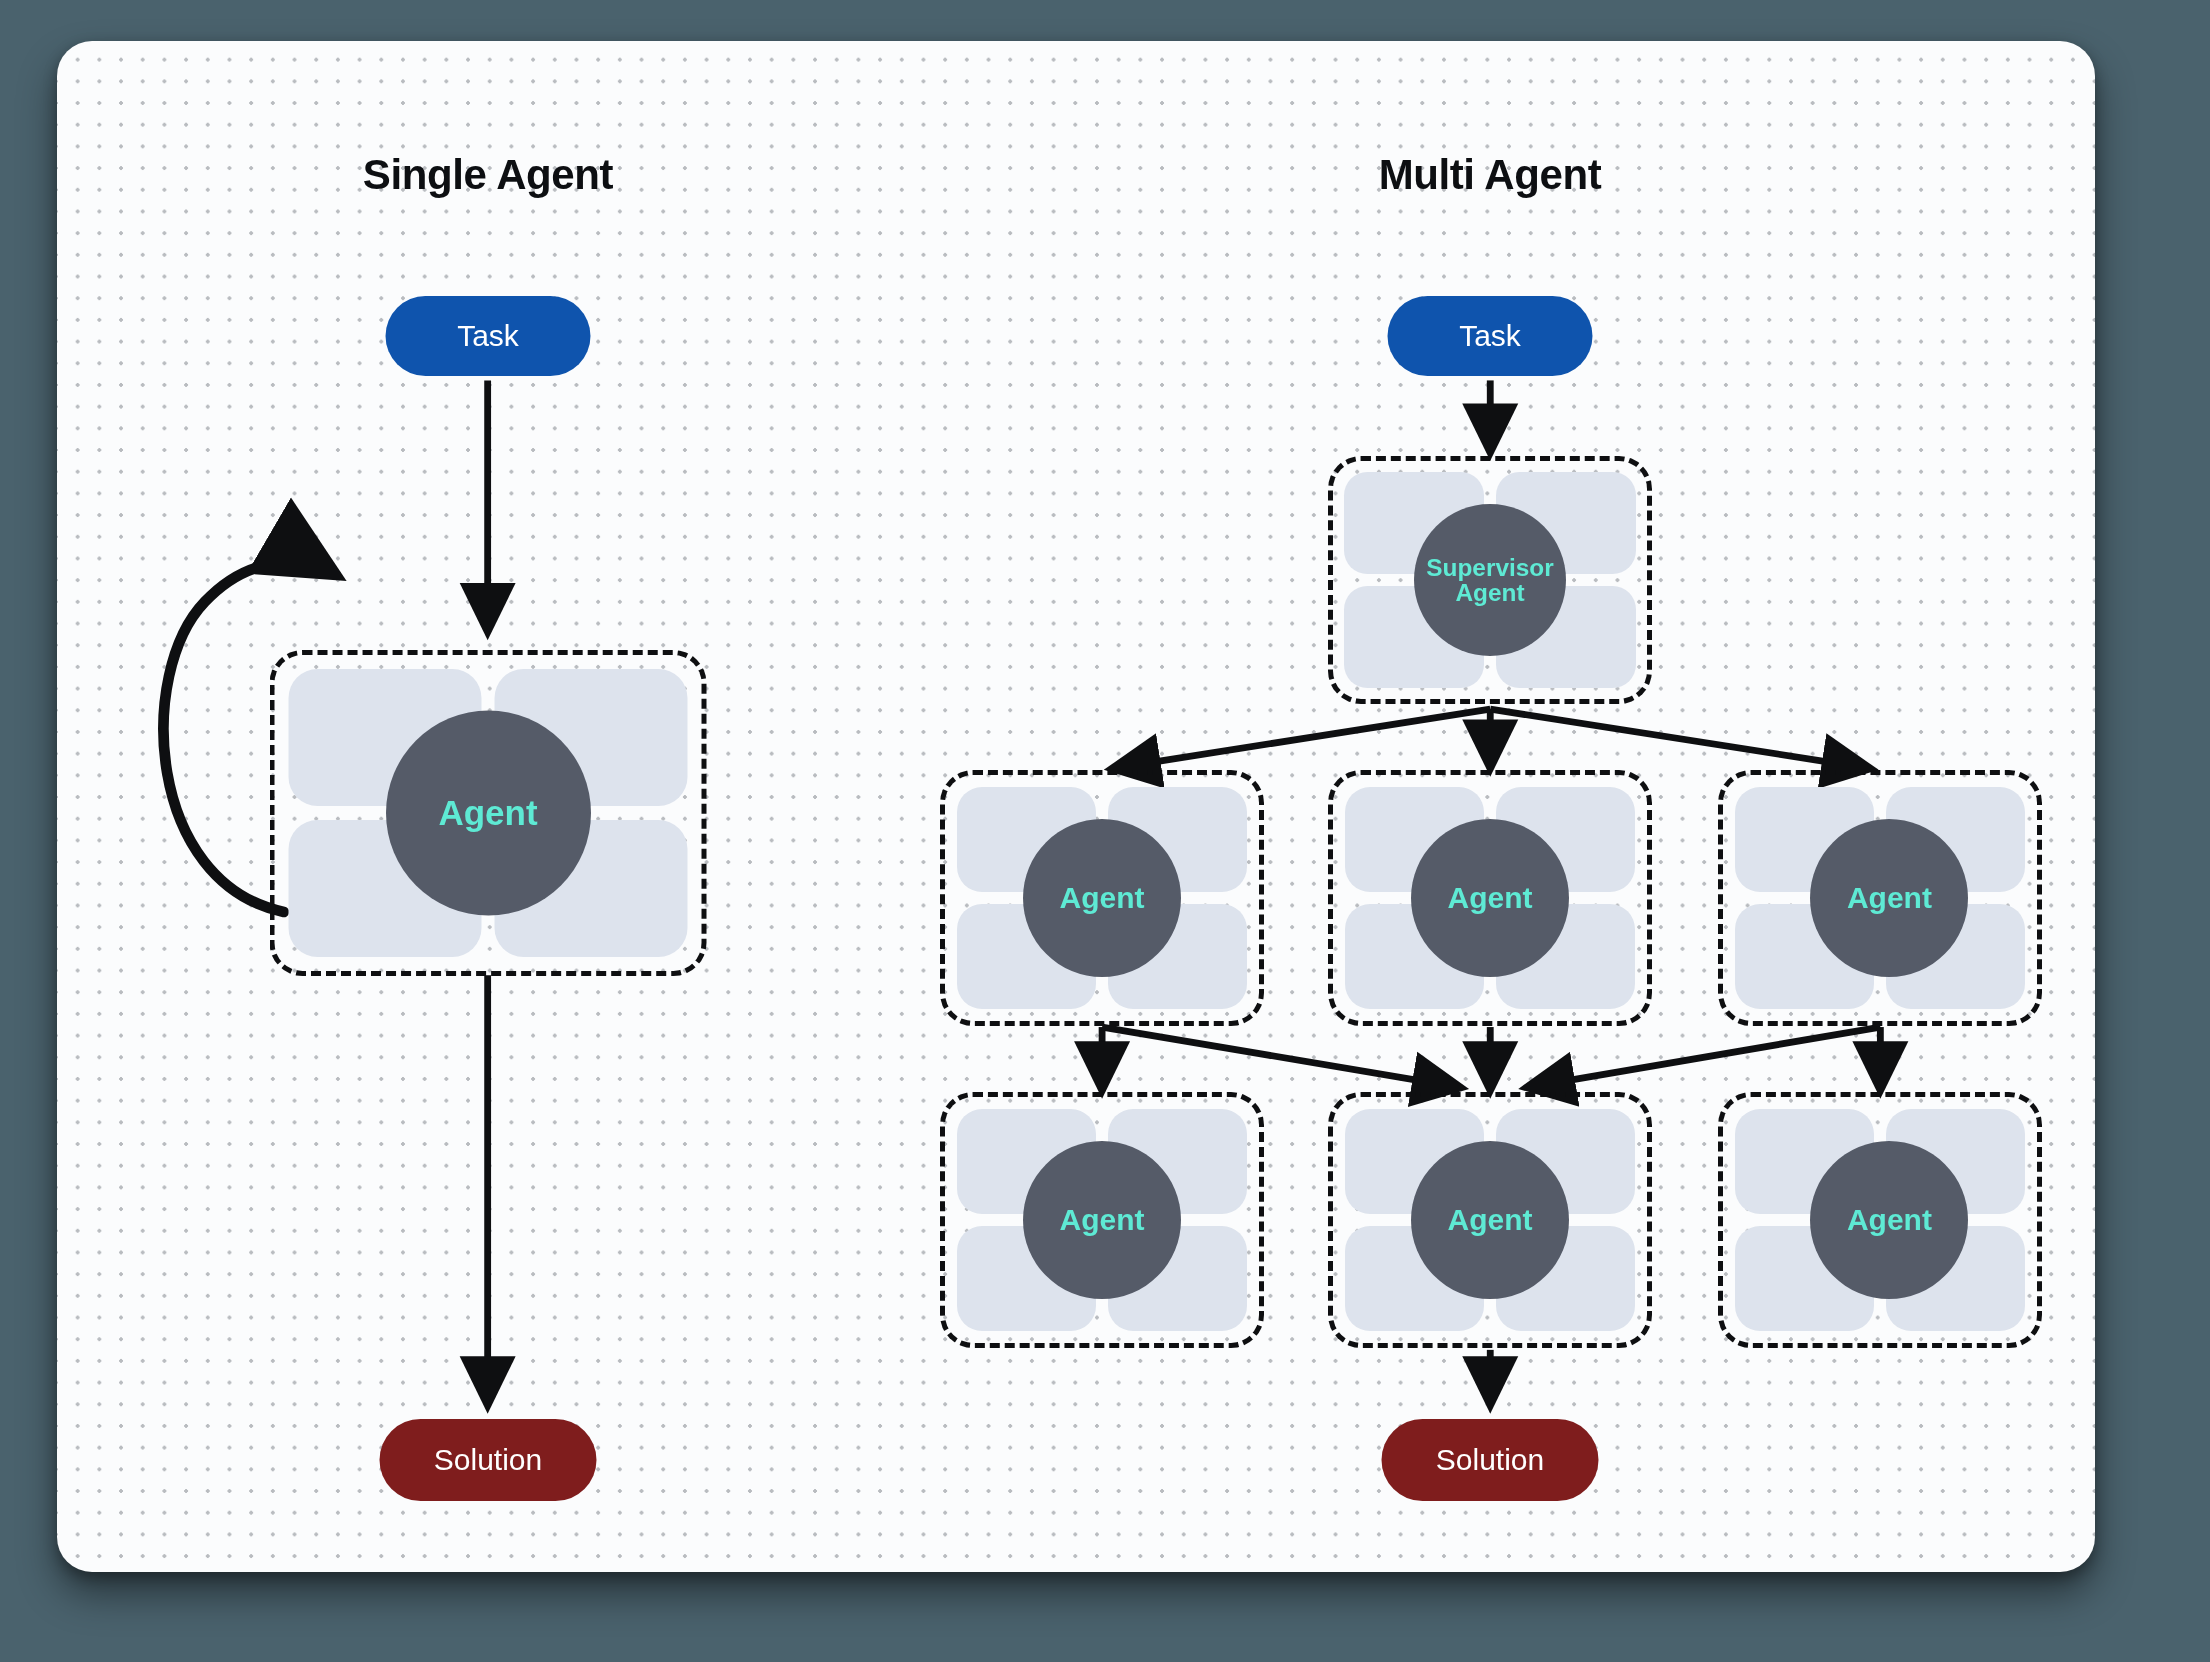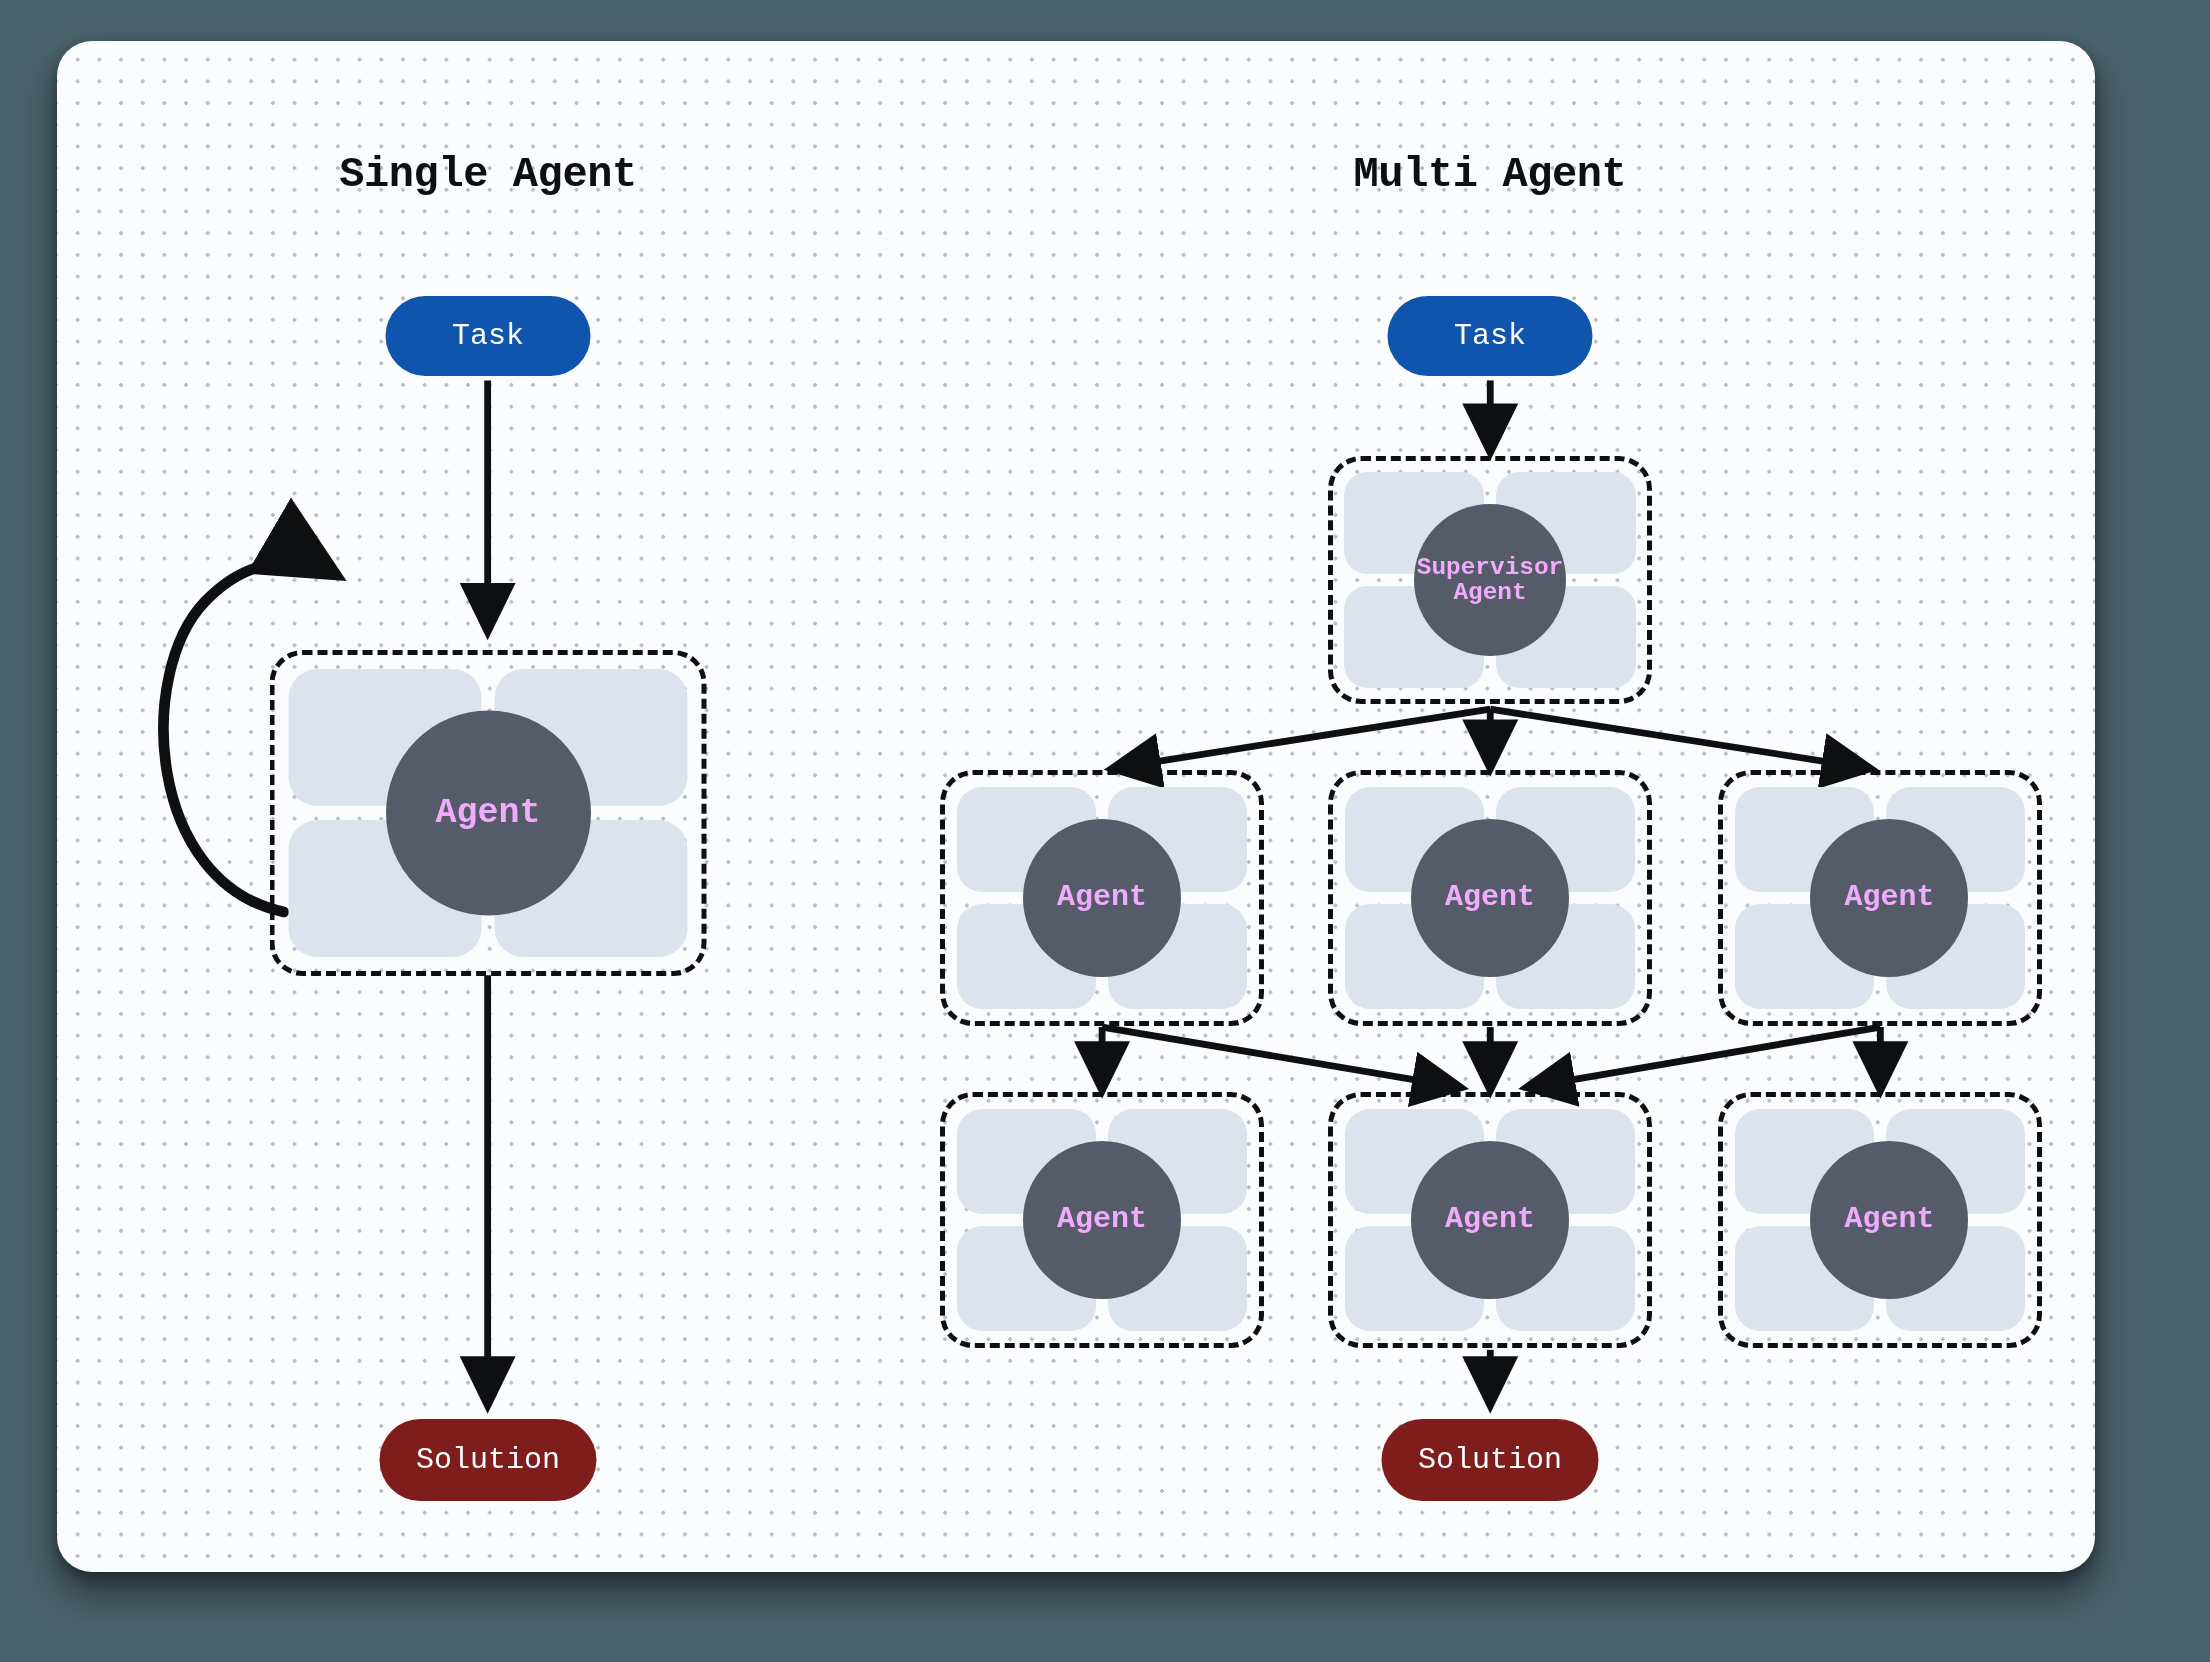--- a/index.html
+++ b/index.html
@@ -7,21 +7,20 @@
     padding: 0;
     background: #4a626d;
     font-family: "Liberation Sans", sans-serif;
   }
   #root {
     position: relative;
     width: 2211px;
     height: 1663px;
     background: #4a626d;
     overflow: hidden;
-    font-family: Liberation Mono, monospace;
   }
   #card {
     position: absolute;
     left: 57px;
     top: 41px;
     width: 2038px;
     height: 1531px;
     background-color: #fbfcfd;
     background-image: radial-gradient(#b9bcc0 1.6px, transparent 1.7px);
     background-size: 21.7px 21.7px;
@@ -87,21 +86,21 @@
     position: absolute;
     left: 50%;
     top: 50%;
     transform: translate(-50%, -50%);
     border-radius: 50%;
     background: #555b68;
     display: flex;
     align-items: center;
     justify-content: center;
     text-align: right;
-    color: #f0abfc;
+    color: #5eead4;
     font-weight: 700;
     line-height: 1.04;
   }
   .core-label { display: block; }
 </style>
 </head>
 <body>
 
 <div id="root">
   <div id="card"></div>

